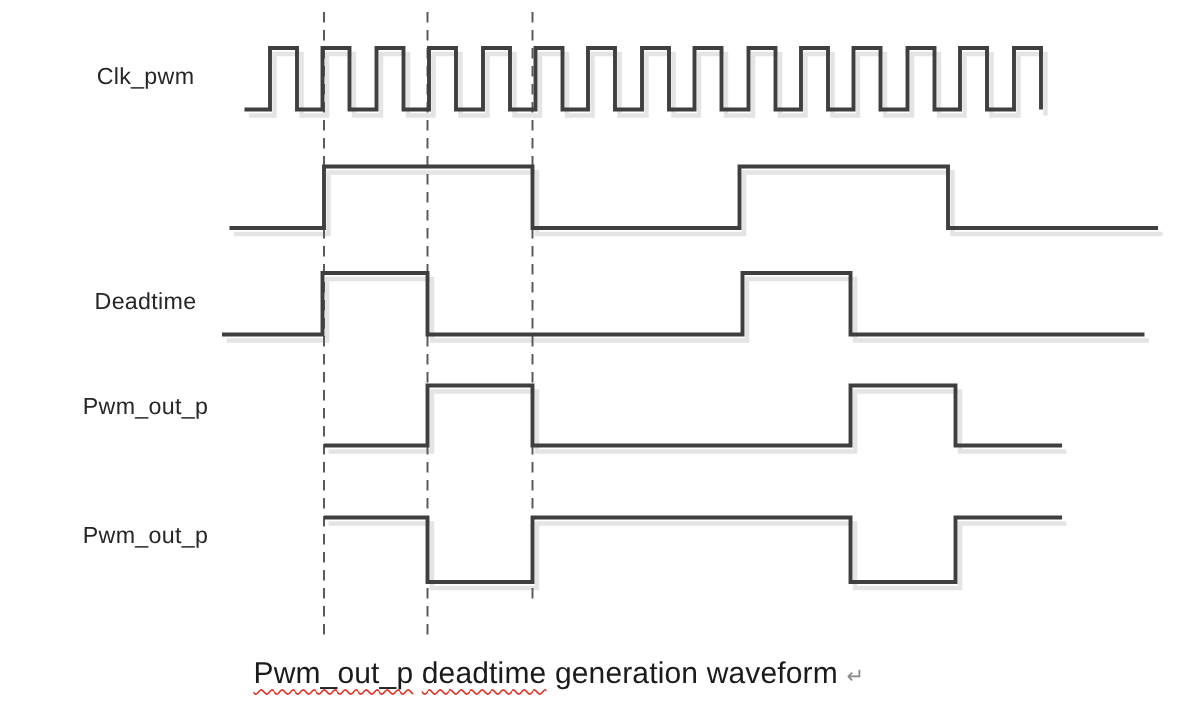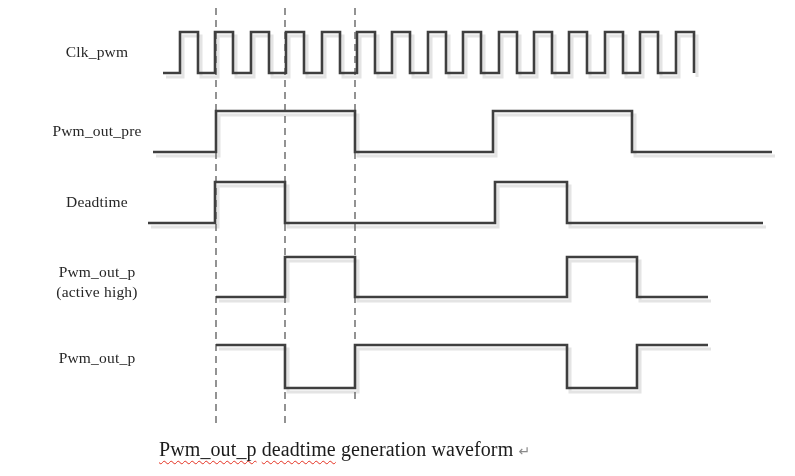--- a/index.html
+++ b/index.html
@@ -1,31 +1,31 @@
 <!DOCTYPE html>
 <html><head>
 <meta charset="utf-8">
 <style>
   html,body{margin:0;padding:0;background:#ffffff;}
   .page{
     position:relative;width:795px;height:476px;background:#ffffff;overflow:hidden;
-    font-family:Liberation Serif, serif;
+    font-family:Liberation Sans, sans-serif;
   }
   #wave-svg{position:absolute;left:0;top:0;}
   .sig-label{
     position:absolute;left:22px;width:150px;text-align:center;
     font-size:15.5px;line-height:20px;color:#262626;letter-spacing:.2px;
   }
   #lbl-0{top:42px;}
   #lbl-1{top:121px;}
   #lbl-2{top:192px;}
   #lbl-3{top:262px;}
   #lbl-4{top:348px;}
   .cap{
-    position:absolute;left:159px;top:438px;font-size:20px;color:#1b1b1b;
+    position:absolute;left:169px;top:438px;font-size:20px;color:#1b1b1b;
     white-space:pre;letter-spacing:.1px;
   }
   .sq{
     text-decoration-line:underline;
     text-decoration-style:wavy;
     text-decoration-color:#e43021;
     text-decoration-thickness:1px;
     text-underline-offset:4px;
   }
   .ret{color:#8a8a8a;font-size:14px;}
@@ -48,31 +48,27 @@
       <polyline points="153,152 216,152 216,111 355,111 355,152 493,152 493,111 632,111 632,152 772,152" fill="none" stroke="#3f3f3f" stroke-width="2.6" stroke-linejoin="miter"></polyline>
       <polyline points="148,223 215,223 215,182 285,182 285,223 495,223 495,182 567,182 567,223 763,223" fill="none" stroke="#3f3f3f" stroke-width="2.6" stroke-linejoin="miter"></polyline>
       <polyline points="216,297 285,297 285,257 355,257 355,297 567,297 567,257 637,257 637,297 708,297" fill="none" stroke="#3f3f3f" stroke-width="2.6" stroke-linejoin="miter"></polyline>
       <polyline points="216,345 285,345 285,388 355,388 355,345 567,345 567,388 637,388 637,345 708,345" fill="none" stroke="#3f3f3f" stroke-width="2.6" stroke-linejoin="miter"></polyline>
     </svg>
 
   <div class="sig-label" id="lbl-0">
     <div>Clk_pwm</div>
   </div>
 
-  <div class="sig-label" id="lbl-1">
-    <div>Pwm_out_pre</div>
-  </div>
 
   <div class="sig-label" id="lbl-2">
     <div>Deadtime</div>
   </div>
 
   <div class="sig-label" id="lbl-3">
     <div>Pwm_out_p</div>
-    <div>(active high)</div>
   </div>
 
   <div class="sig-label" id="lbl-4">
     <div>Pwm_out_p</div>
   </div>
 
   <div class="cap"><span class="sq">Pwm_out_p</span><span> </span><span class="sq">deadtime</span><span> generation waveform </span><span class="ret">↵</span></div>
 
 </div>
 

